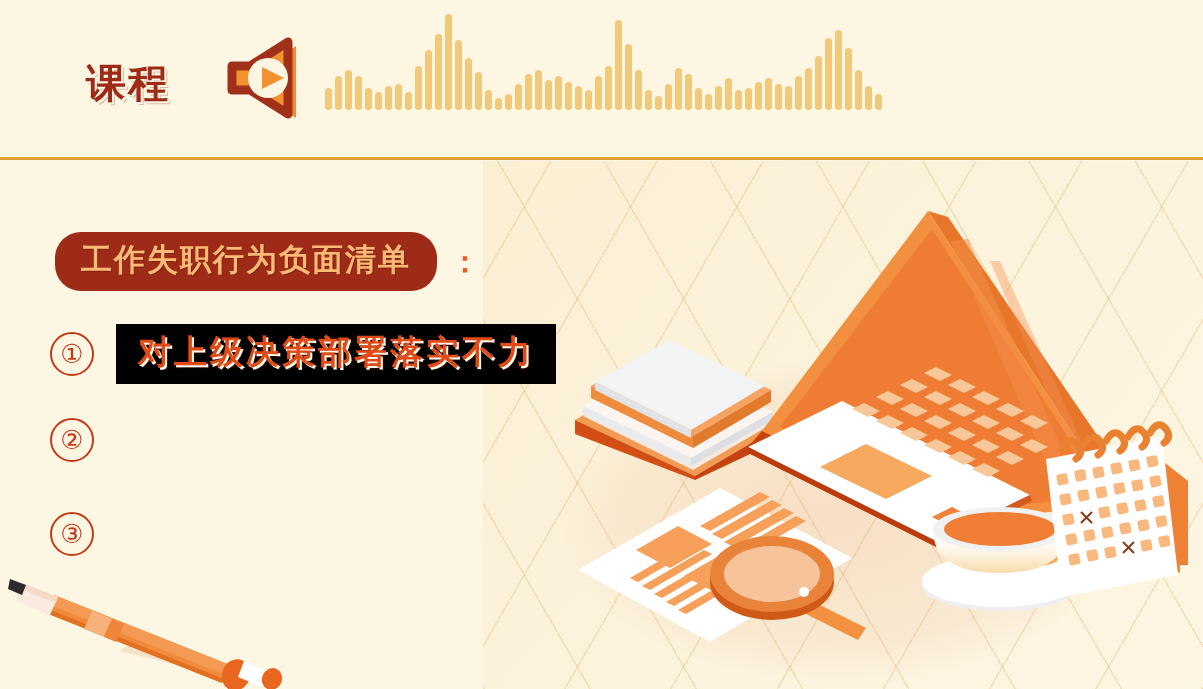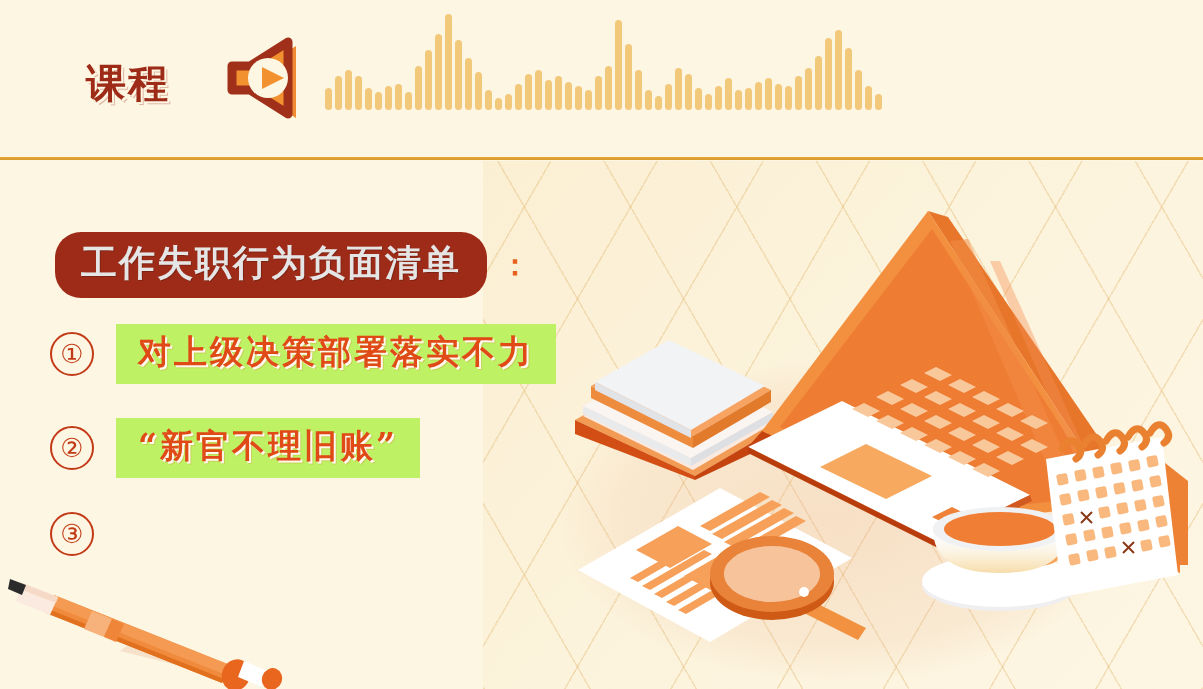--- a/index.html
+++ b/index.html
@@ -81,46 +81,46 @@
   #desk-blob {
     position:absolute; left:560px; top:200px; width:560px; height:320px;
     background:radial-gradient(ellipse at 50% 50%, rgba(234,176,140,0.30) 0%, rgba(234,176,140,0.16) 55%, rgba(234,176,140,0) 72%);
     border-radius:50%;
   }
 
   
   #title-row { position:absolute; left:55px; top:232px; display:flex; align-items:center; }
   #title-pill {
     background:#9E2B18;
-    color:#e5e5e5;
+    color:#fdba74;
     border-radius:26px;
     padding:7px 26px 10px 26px;
     font-family:"DejaVu Serif", serif;
     font-weight:bold;
-    font-size:36px;
+    font-size:31px;
     letter-spacing:2px;
     white-space:nowrap;
     text-shadow:1px 1px 0 rgba(0,0,0,0.20);
   }
   #title-colon {
     color:#E8601C; font-size:30px; font-weight:bold;
     margin-left:13px; font-family:"DejaVu Sans", sans-serif;
     line-height:1;
   }
 
   .list-item { position:absolute; display:flex; align-items:center; }
   .item-num {
     width:44px; height:44px; border:2px solid #C23A16; border-radius:50%;
     color:#C23A16; font-size:26px; line-height:40px; text-align:center;
     font-family:"DejaVu Sans", sans-serif;
     flex:0 0 auto;
   }
   .item-band {
     margin-left:22px;
-    background:#bef264;
+    background:#000000;
     padding:6px 22px 9px 22px;
     white-space:nowrap;
   }
   .item-text {
     font-family:"DejaVu Serif", serif;
     font-weight:bold;
     font-size:33px;
     letter-spacing:3px;
     color:#E04A16;
     text-shadow:2px 2px 0 #FFF8EC, 3px 3px 0 rgba(224,74,22,0.18);
@@ -455,22 +455,19 @@
 
   <div class="list-item" id="item-1">
     <div class="item-num">①</div>
     <div class="item-band">
       <span class="item-text">对上级决策部署落实不力</span>
     </div>
   </div>
 
   <div class="list-item" id="item-2">
     <div class="item-num">②</div>
-    <div class="item-band">
-      <span class="item-text">“新官不理旧账”</span>
-    </div>
   </div>
 
   <div class="list-item" id="item-3">
     <div class="item-num">③</div>
   </div>
 
 </div>
 
 </body></html>

